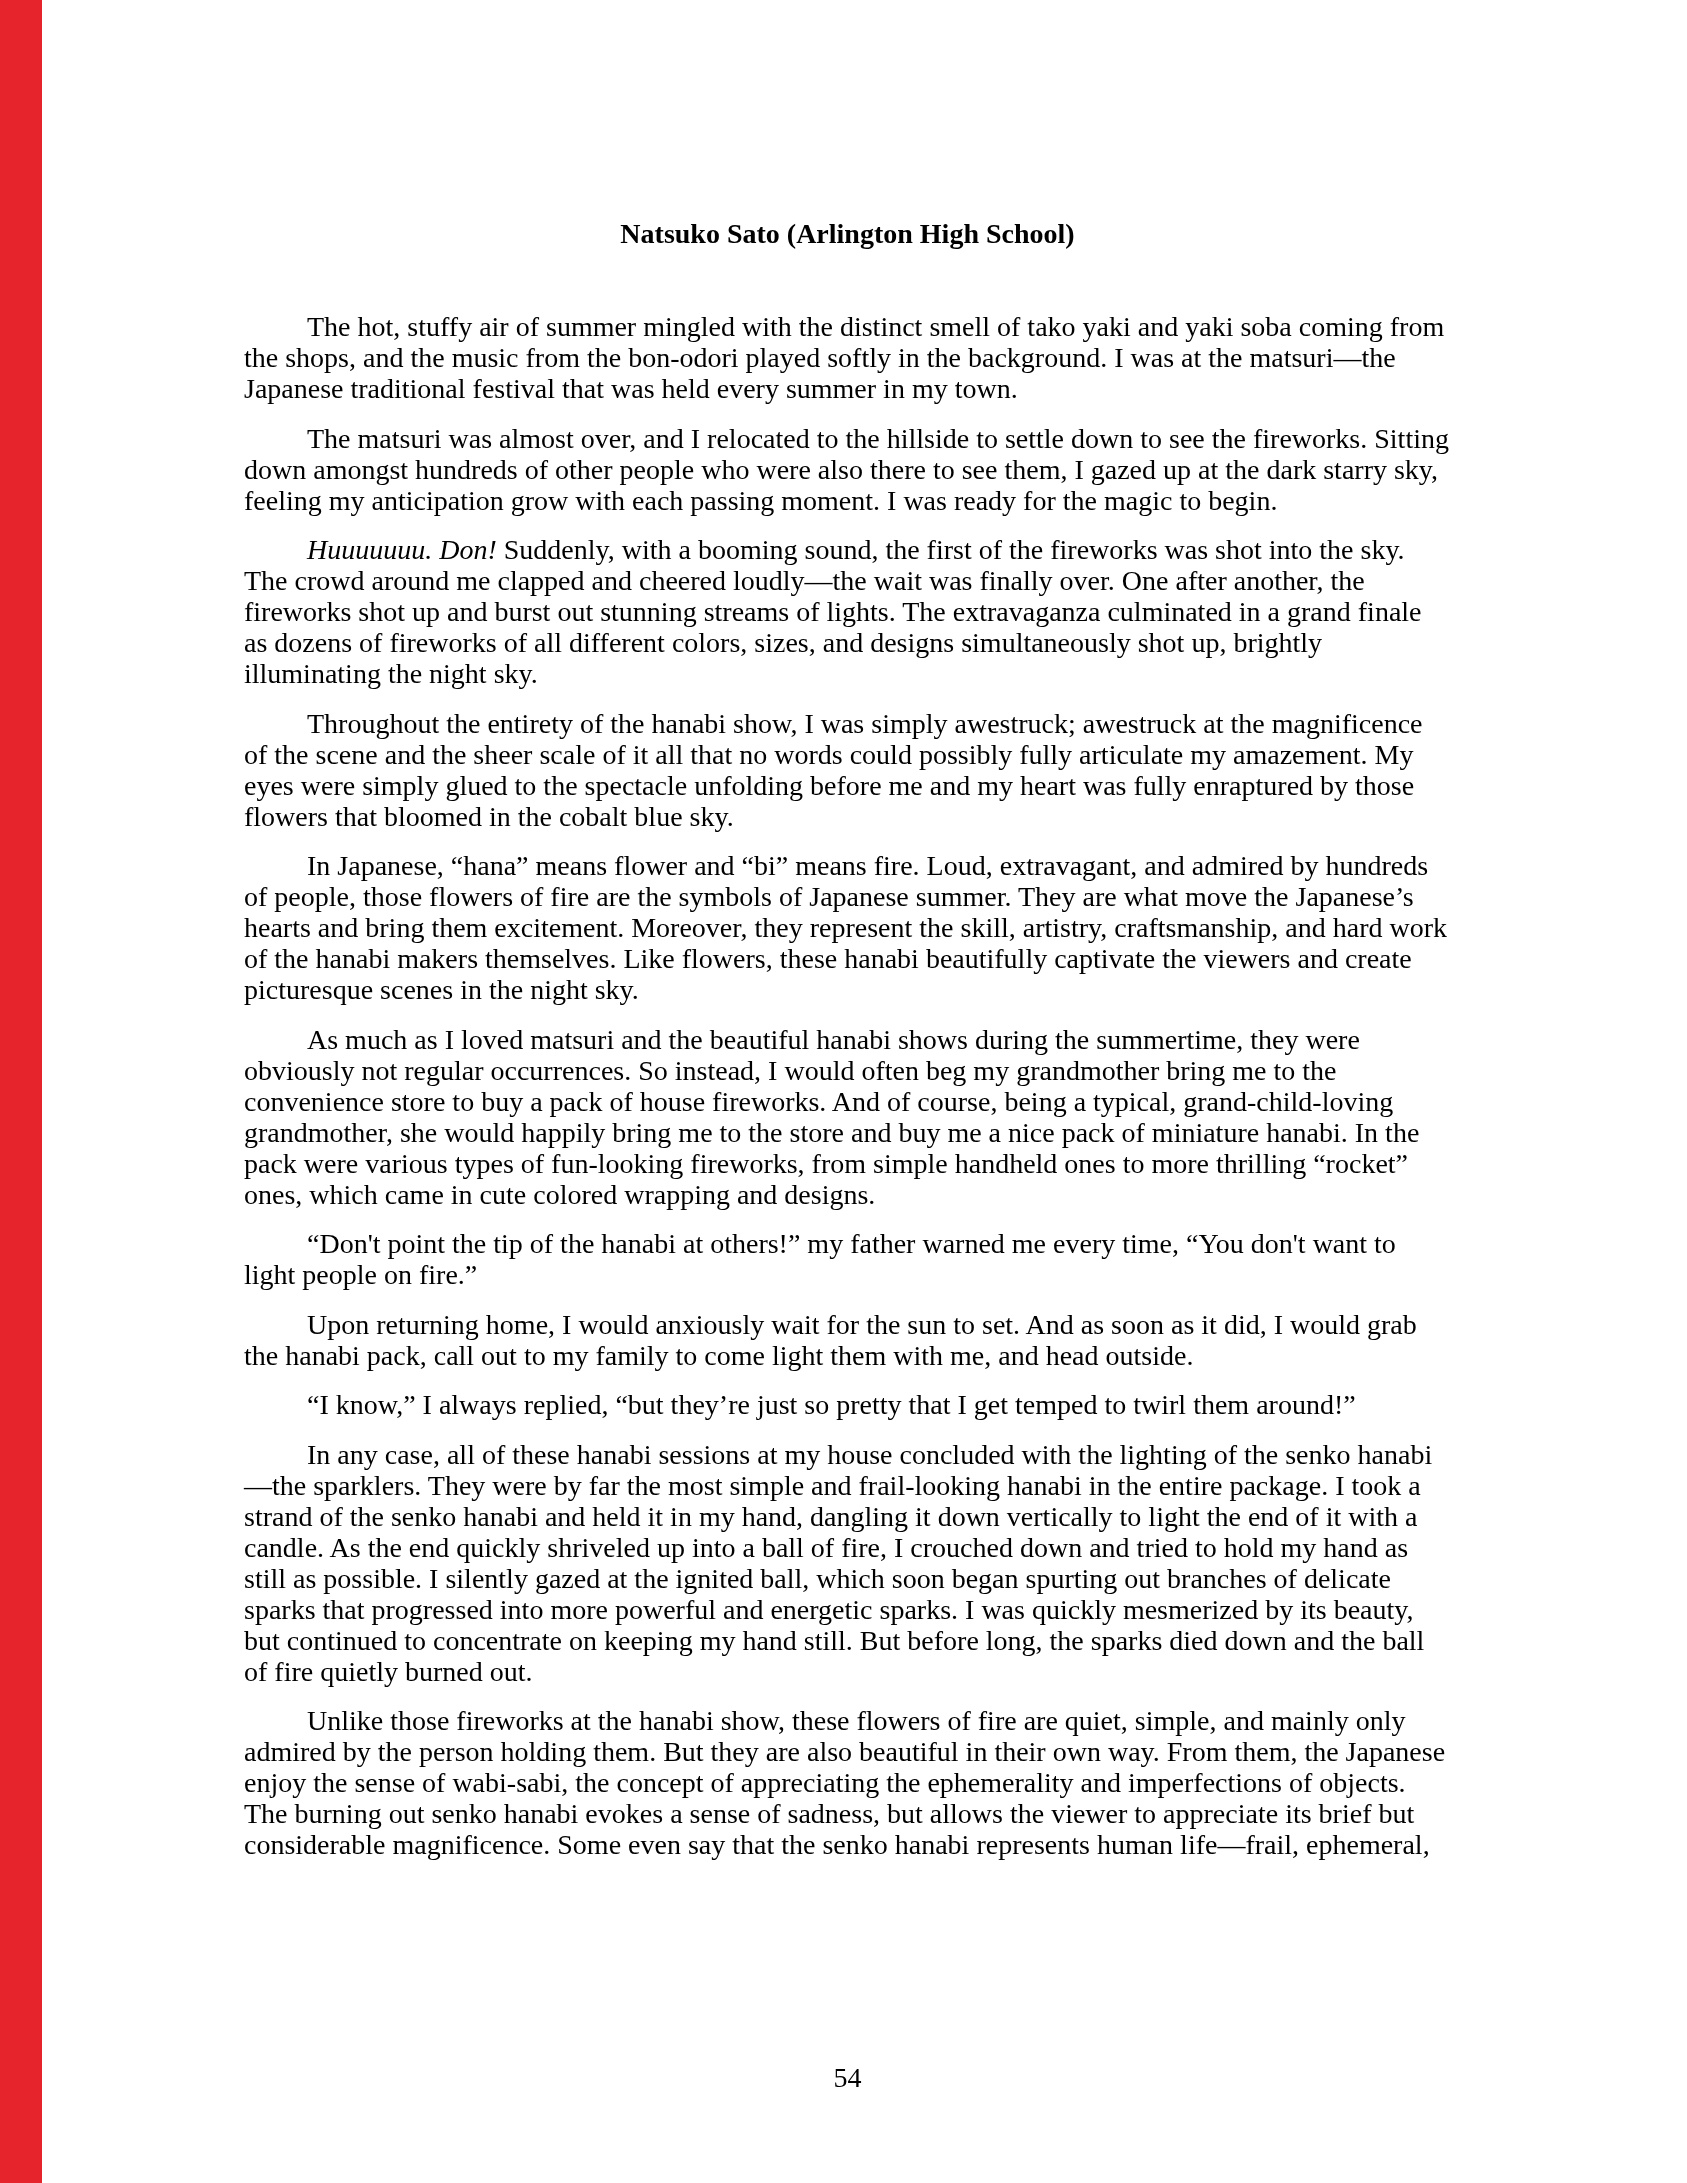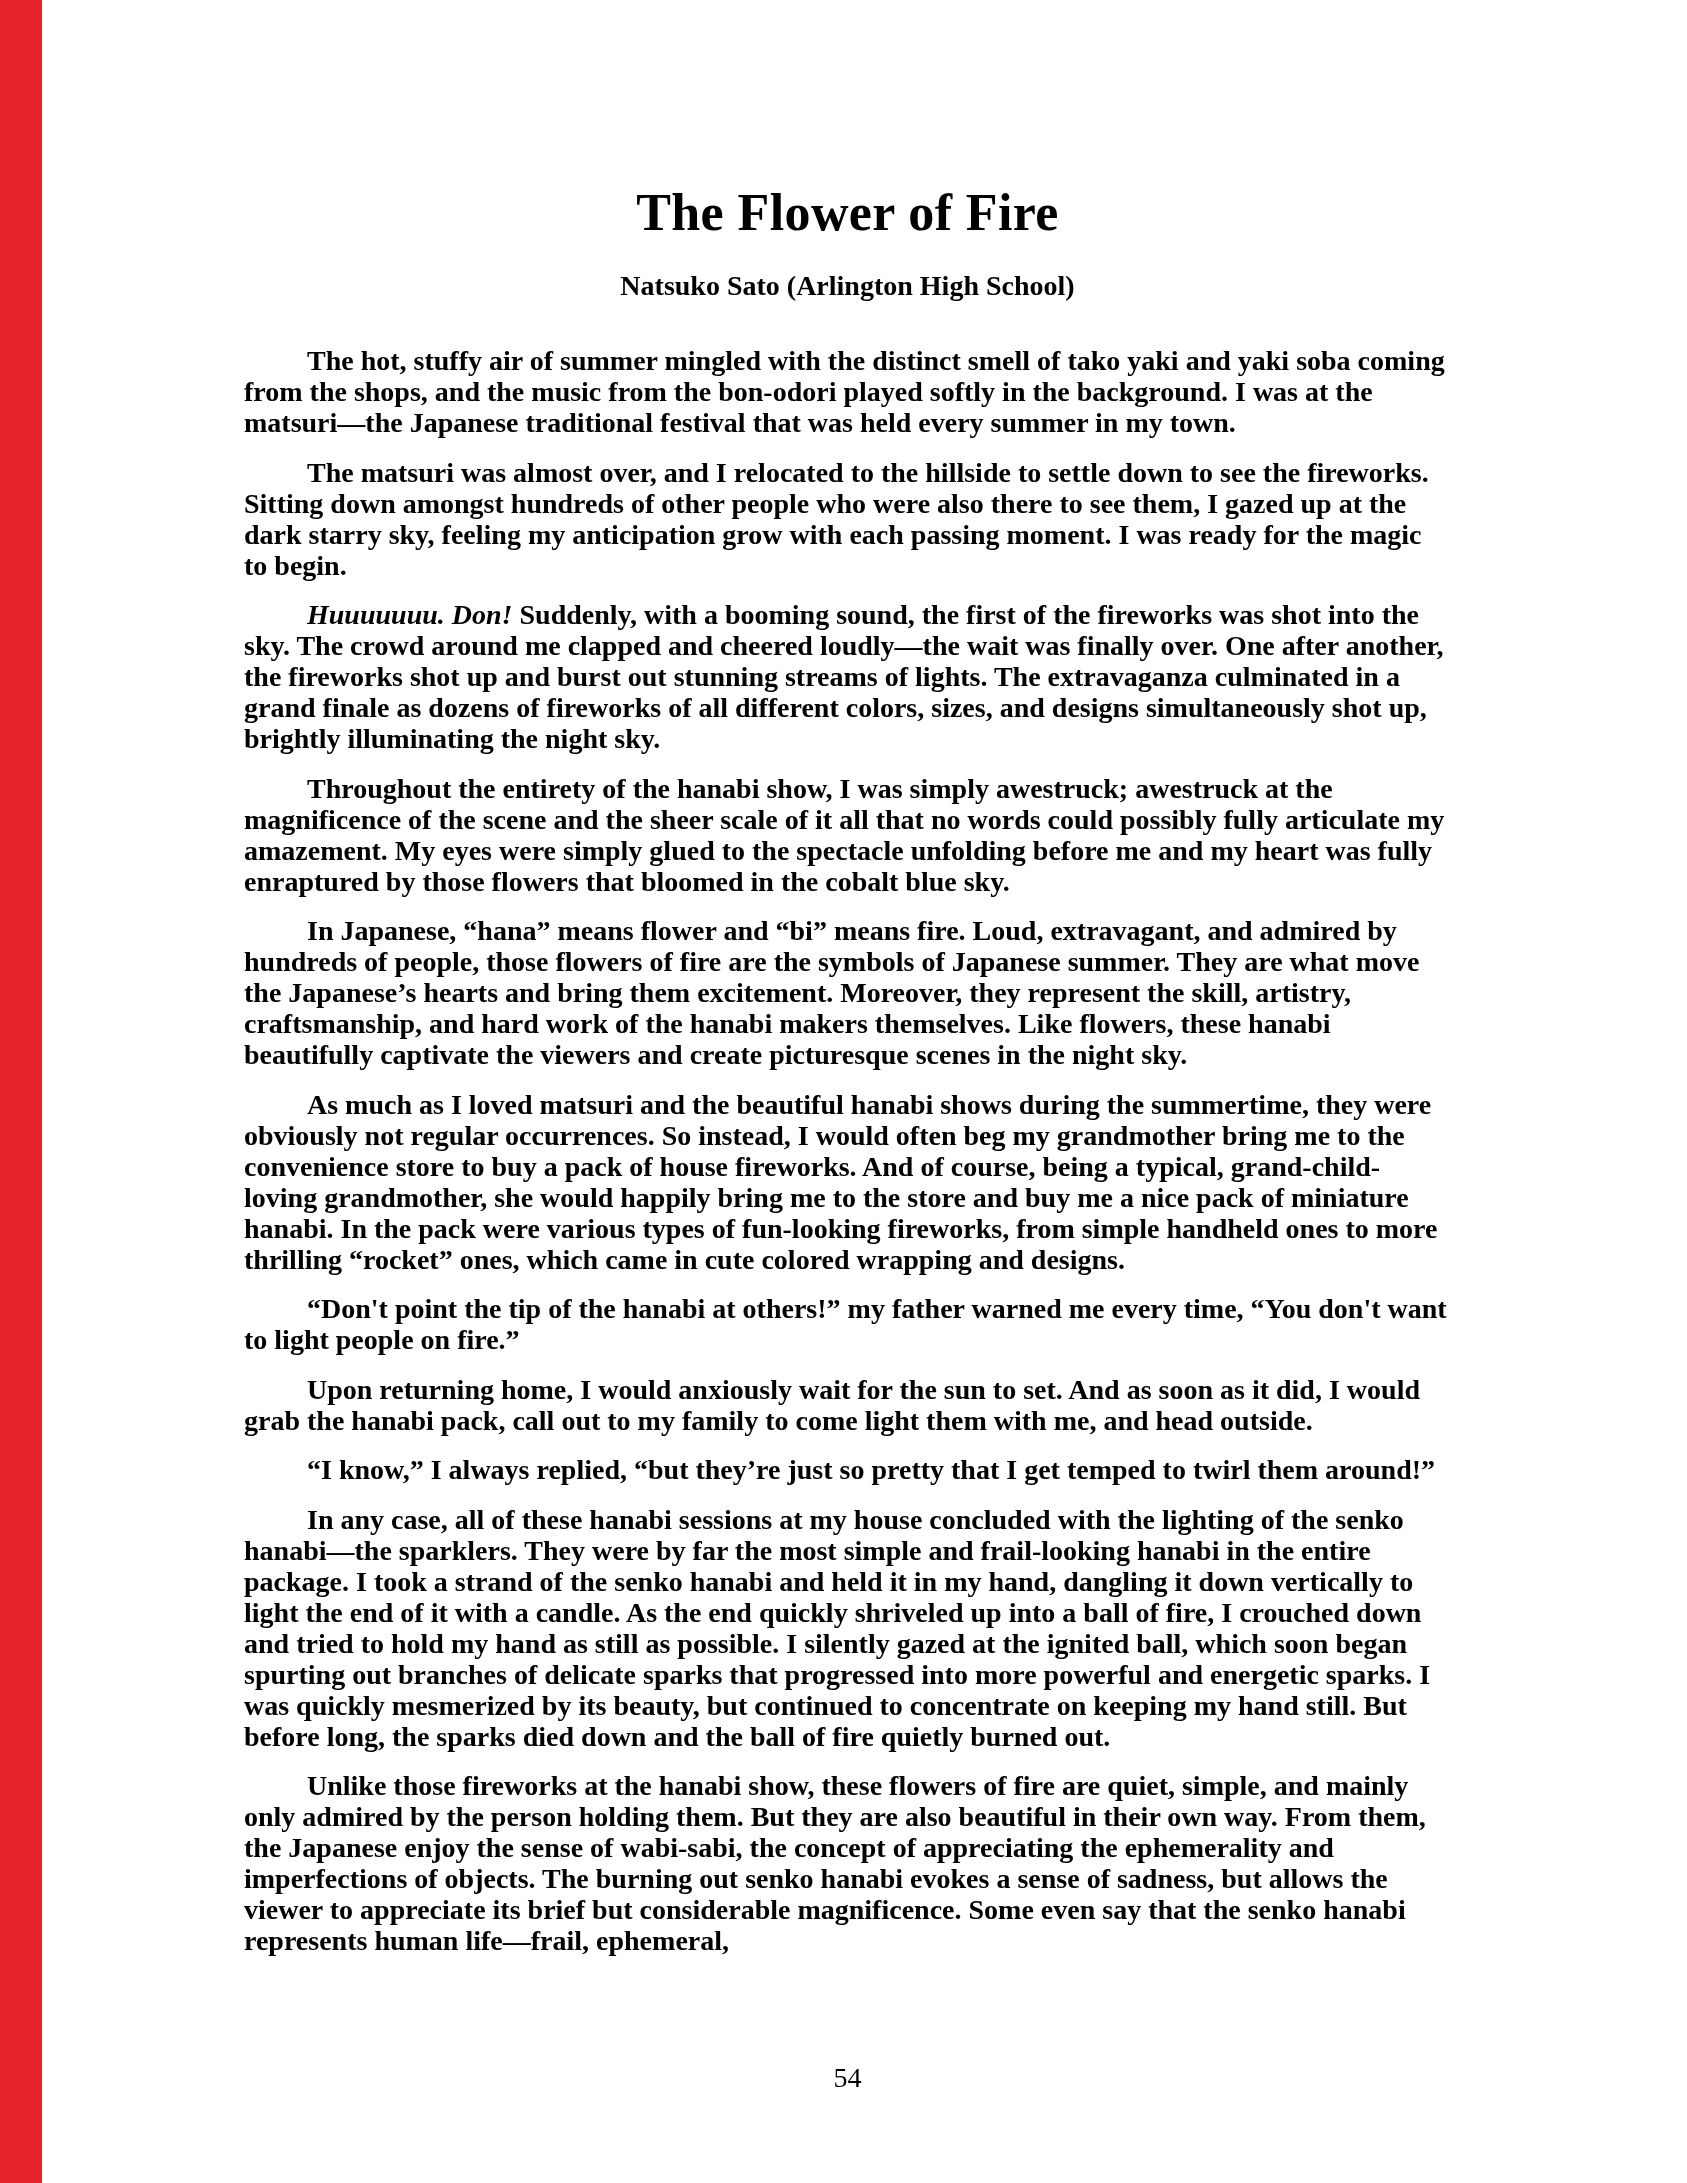--- a/index.html
+++ b/index.html
@@ -39,22 +39,21 @@
     letter-spacing: 0.4px;
   }
   .essay-byline {
     margin: 30px 0 0 0;
     font-size: 28px;
     line-height: 34px;
     font-weight: bold;
     text-align: center;
   }
   .essay-body {
-    margin-top: 42px;
-    font-weight: bold;
+    margin-top: 60px;
   }
   .essay-body p {
     margin: 0 0 18.5px 0;
     font-size: 28px;
     line-height: 31px;
     text-indent: 63px;
     text-align: left;
   }
   .essay-body p em {
     font-style: italic;
@@ -68,21 +67,20 @@
     font-size: 28px;
     line-height: 31px;
   }
 </style>
 </head>
 <body>
 
 <div class="page">
   <div class="edge-stripe" style="background: rgb(229, 36, 43);"></div>
   <div class="content">
-    <h1 class="essay-title">The Flower of Fire</h1>
     <h2 class="essay-byline">Natsuko Sato (Arlington High School)</h2>
     <div class="essay-body" id="essay-body">
         <p>The hot, stuffy air of summer mingled with the distinct smell of tako yaki and yaki soba coming from the shops, and the music from the bon-odori played softly in the background. I was at the matsuri—the Japanese traditional festival that was held every summer in my town.</p>
         <p>The matsuri was almost over, and I relocated to the hillside to settle down to see the fireworks. Sitting down amongst hundreds of other people who were also there to see them, I gazed up at the dark starry sky, feeling my anticipation grow with each passing moment. I was ready for the magic to begin.</p>
         <p><em>Huuuuuuu. Don!</em> Suddenly, with a booming sound, the first of the fireworks was shot into the sky. The crowd around me clapped and cheered loudly—the wait was finally over. One after another, the fireworks shot up and burst out stunning streams of lights. The extravaganza culminated in a grand finale as dozens of fireworks of all different colors, sizes, and designs simultaneously shot up, brightly illuminating the night sky.</p>
         <p>Throughout the entirety of the hanabi show, I was simply awestruck; awestruck at the magnificence of the scene and the sheer scale of it all that no words could possibly fully articulate my amazement. My eyes were simply glued to the spectacle unfolding before me and my heart was fully enraptured by those flowers that bloomed in the cobalt blue sky.</p>
         <p>In Japanese, “hana” means flower and “bi” means fire. Loud, extravagant, and admired by hundreds of people, those flowers of fire are the symbols of Japanese summer. They are what move the Japanese’s hearts and bring them excitement. Moreover, they represent the skill, artistry, craftsmanship, and hard work of the hanabi makers themselves. Like flowers, these hanabi beautifully captivate the viewers and create picturesque scenes in the night sky.</p>
         <p>As much as I loved matsuri and the beautiful hanabi shows during the summertime, they were obviously not regular occurrences. So instead, I would often beg my grandmother bring me to the convenience store to buy a pack of house fireworks. And of course, being a typical, grand-child-loving grandmother, she would happily bring me to the store and buy me a nice pack of miniature hanabi. In the pack were various types of fun-looking fireworks, from simple handheld ones to more thrilling “rocket” ones, which came in cute colored wrapping and designs.</p>
         <p>“Don't point the tip of the hanabi at others!” my father warned me every time, “You don't want to light people on fire.”</p>
         <p>Upon returning home, I would anxiously wait for the sun to set. And as soon as it did, I would grab the hanabi pack, call out to my family to come light them with me, and head outside.</p>

